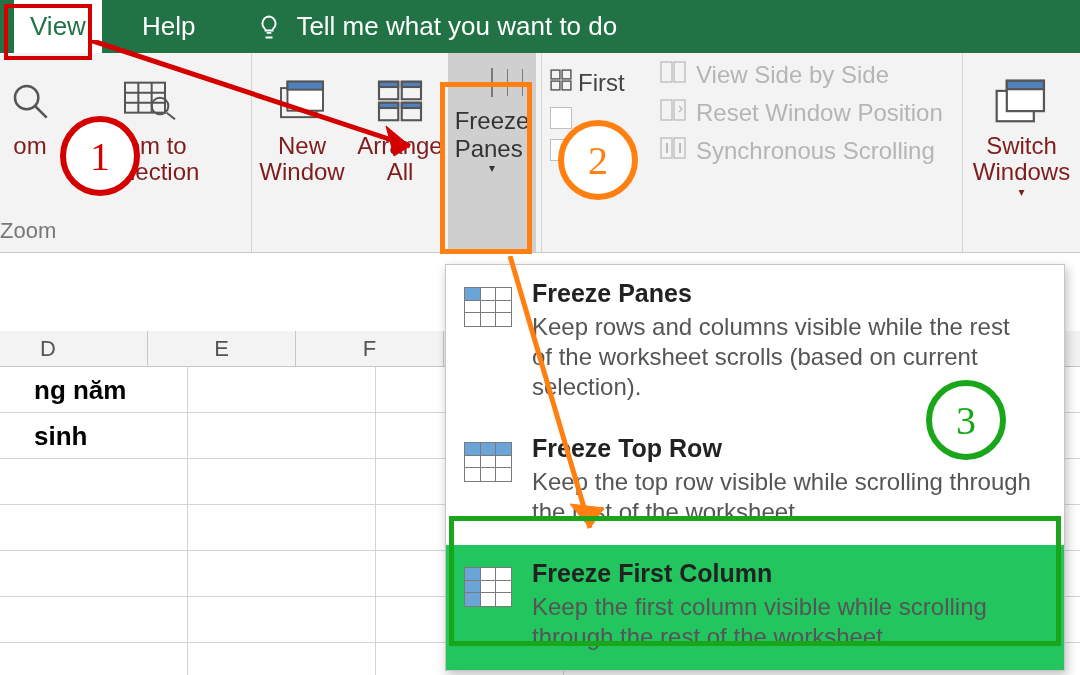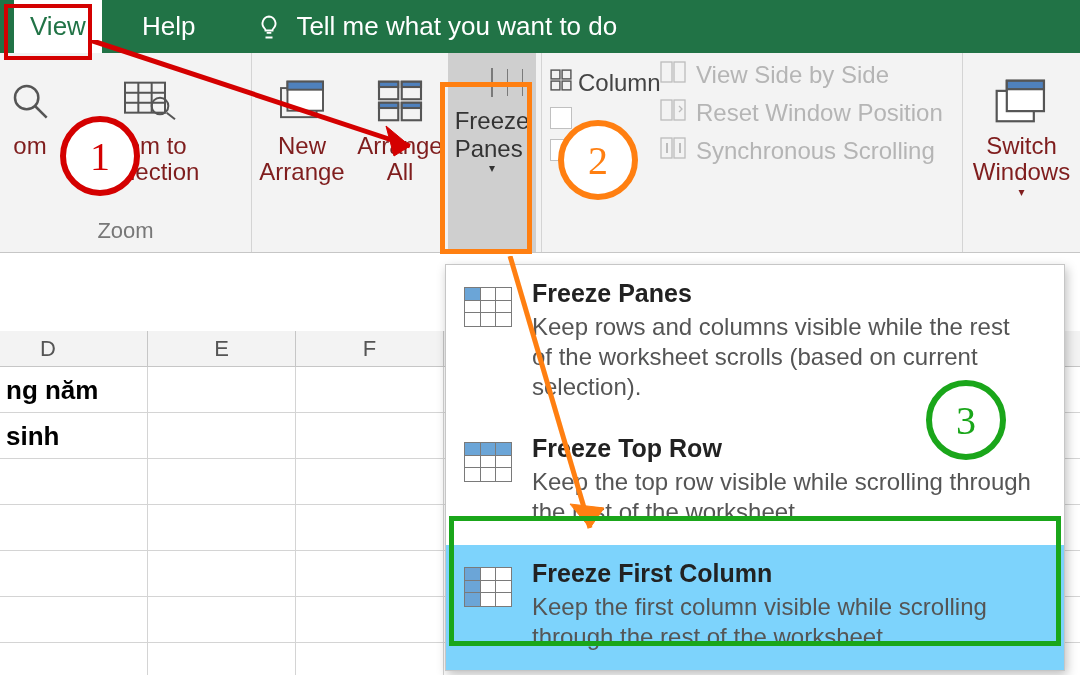--- a/index.html
+++ b/index.html
@@ -51,21 +51,20 @@
     padding-top: 16px;
     font-size: 24px;
     color: #7f1d1d;
     text-align: center;
     line-height: 1.1;
     width: 150px;
   }
   .cmd .ico { height: 64px; display: flex; align-items: center; justify-content: center; }
   .cmd.small { width: 100px; }
   .group-label {
-    text-align: center;
     font-size: 22px;
     color: #777;
     padding-bottom: 8px;
     margin-top: 26px;
   }
   .group-window { flex: 0 0 290px; flex-direction: row; }
   .group-window .cmd { width: 100px; }
   .freeze-cmd {
     width: 88px;
     background: #cfcfcf;
@@ -142,46 +141,47 @@
   }
   .col-headers span.first { text-align: left; padding-left: 40px; }
   .sheet-row {
     display: flex;
     height: 46px;
     font-size: 26px;
     color: #000;
     border-bottom: 1px solid #d4d4d4;
   }
   .sheet-row span {
-    width: 148px;
+    width: 168px;
     border-right: 1px solid #d4d4d4;
     line-height: 46px;
-    padding-left: 6px;
+    padding-left: 14px;
     font-weight: bold;
+    margin-left: 20px;
   }
   .sheet-row span.first { text-align: left; }
   .empty span { font-weight: normal; }
 
   
   .dropdown {
     position: absolute;
     left: 445px;
     top: 264px;
     width: 620px;
     background: #fff;
     border: 1px solid #c6c6c6;
     box-shadow: 2px 4px 10px rgba(0,0,0,0.25);
     z-index: 50;
   }
   .dd-item {
     display: flex;
     gap: 20px;
     padding: 14px 18px 18px 18px;
   }
-  .dd-item.sel { background: #7dd3fc; }
+  .dd-item.sel { background: #22c55e; }
   .dd-text b {
     font-size: 25px;
     color: #222;
     display: block;
   }
   .dd-text p {
     font-size: 24px;
     color: #555;
     line-height: 1.25;
     margin-top: 4px;
@@ -283,21 +283,21 @@
   <div class="group-window">
     <div class="cmd">
       <span class="ico">
         <svg width="46" height="42" viewBox="0 0 28 26" fill="none" stroke="#555" stroke-width="1.2">
           <rect x="1" y="5" width="22" height="18"></rect>
             <rect x="5" y="1" width="22" height="18" fill="#fff"></rect>
           <rect x="5" y="1" width="22" height="5" fill="#4f81bd"></rect>
         </svg>
       </span>
       <span style="white-space:pre-line">New
-Arrange</span>
+Window</span>
     </div>
     <div class="cmd" style="width:96px">
       <span class="ico">
         <svg width="46" height="42" viewBox="0 0 26 24" fill="none" stroke="#555" stroke-width="1.2">
           <rect x="1" y="1" width="11" height="10"></rect>
             <rect x="14" y="1" width="11" height="10"></rect>
           <rect x="1" y="13" width="11" height="10"></rect>
             <rect x="14" y="13" width="11" height="10"></rect>
           <rect x="1" y="1" width="11" height="3" fill="#4f81bd"></rect>
           <rect x="14" y="1" width="11" height="3" fill="#4f81bd"></rect>
@@ -322,21 +322,21 @@
     <div class="split-col">
       <div class="split-row">
         <span>
           <svg width="22" height="22" viewBox="0 0 20 20" fill="none" stroke="#555" stroke-width="1.3">
             <rect x="1" y="1" width="8" height="8"></rect>
               <rect x="11" y="1" width="8" height="8"></rect>
             <rect x="1" y="11" width="8" height="8"></rect>
               <rect x="11" y="11" width="8" height="8"></rect>
           </svg>
         </span>
-        <span>Column</span>
+        <span>First</span>
       </div>
       <div class="split-row dim">
         <span class="disabledchk"></span>
       </div>
       <div class="split-row dim">
         <span class="disabledchk"></span>
       </div>
     </div>
     <div class="side-col">
       <div class="side-row">

